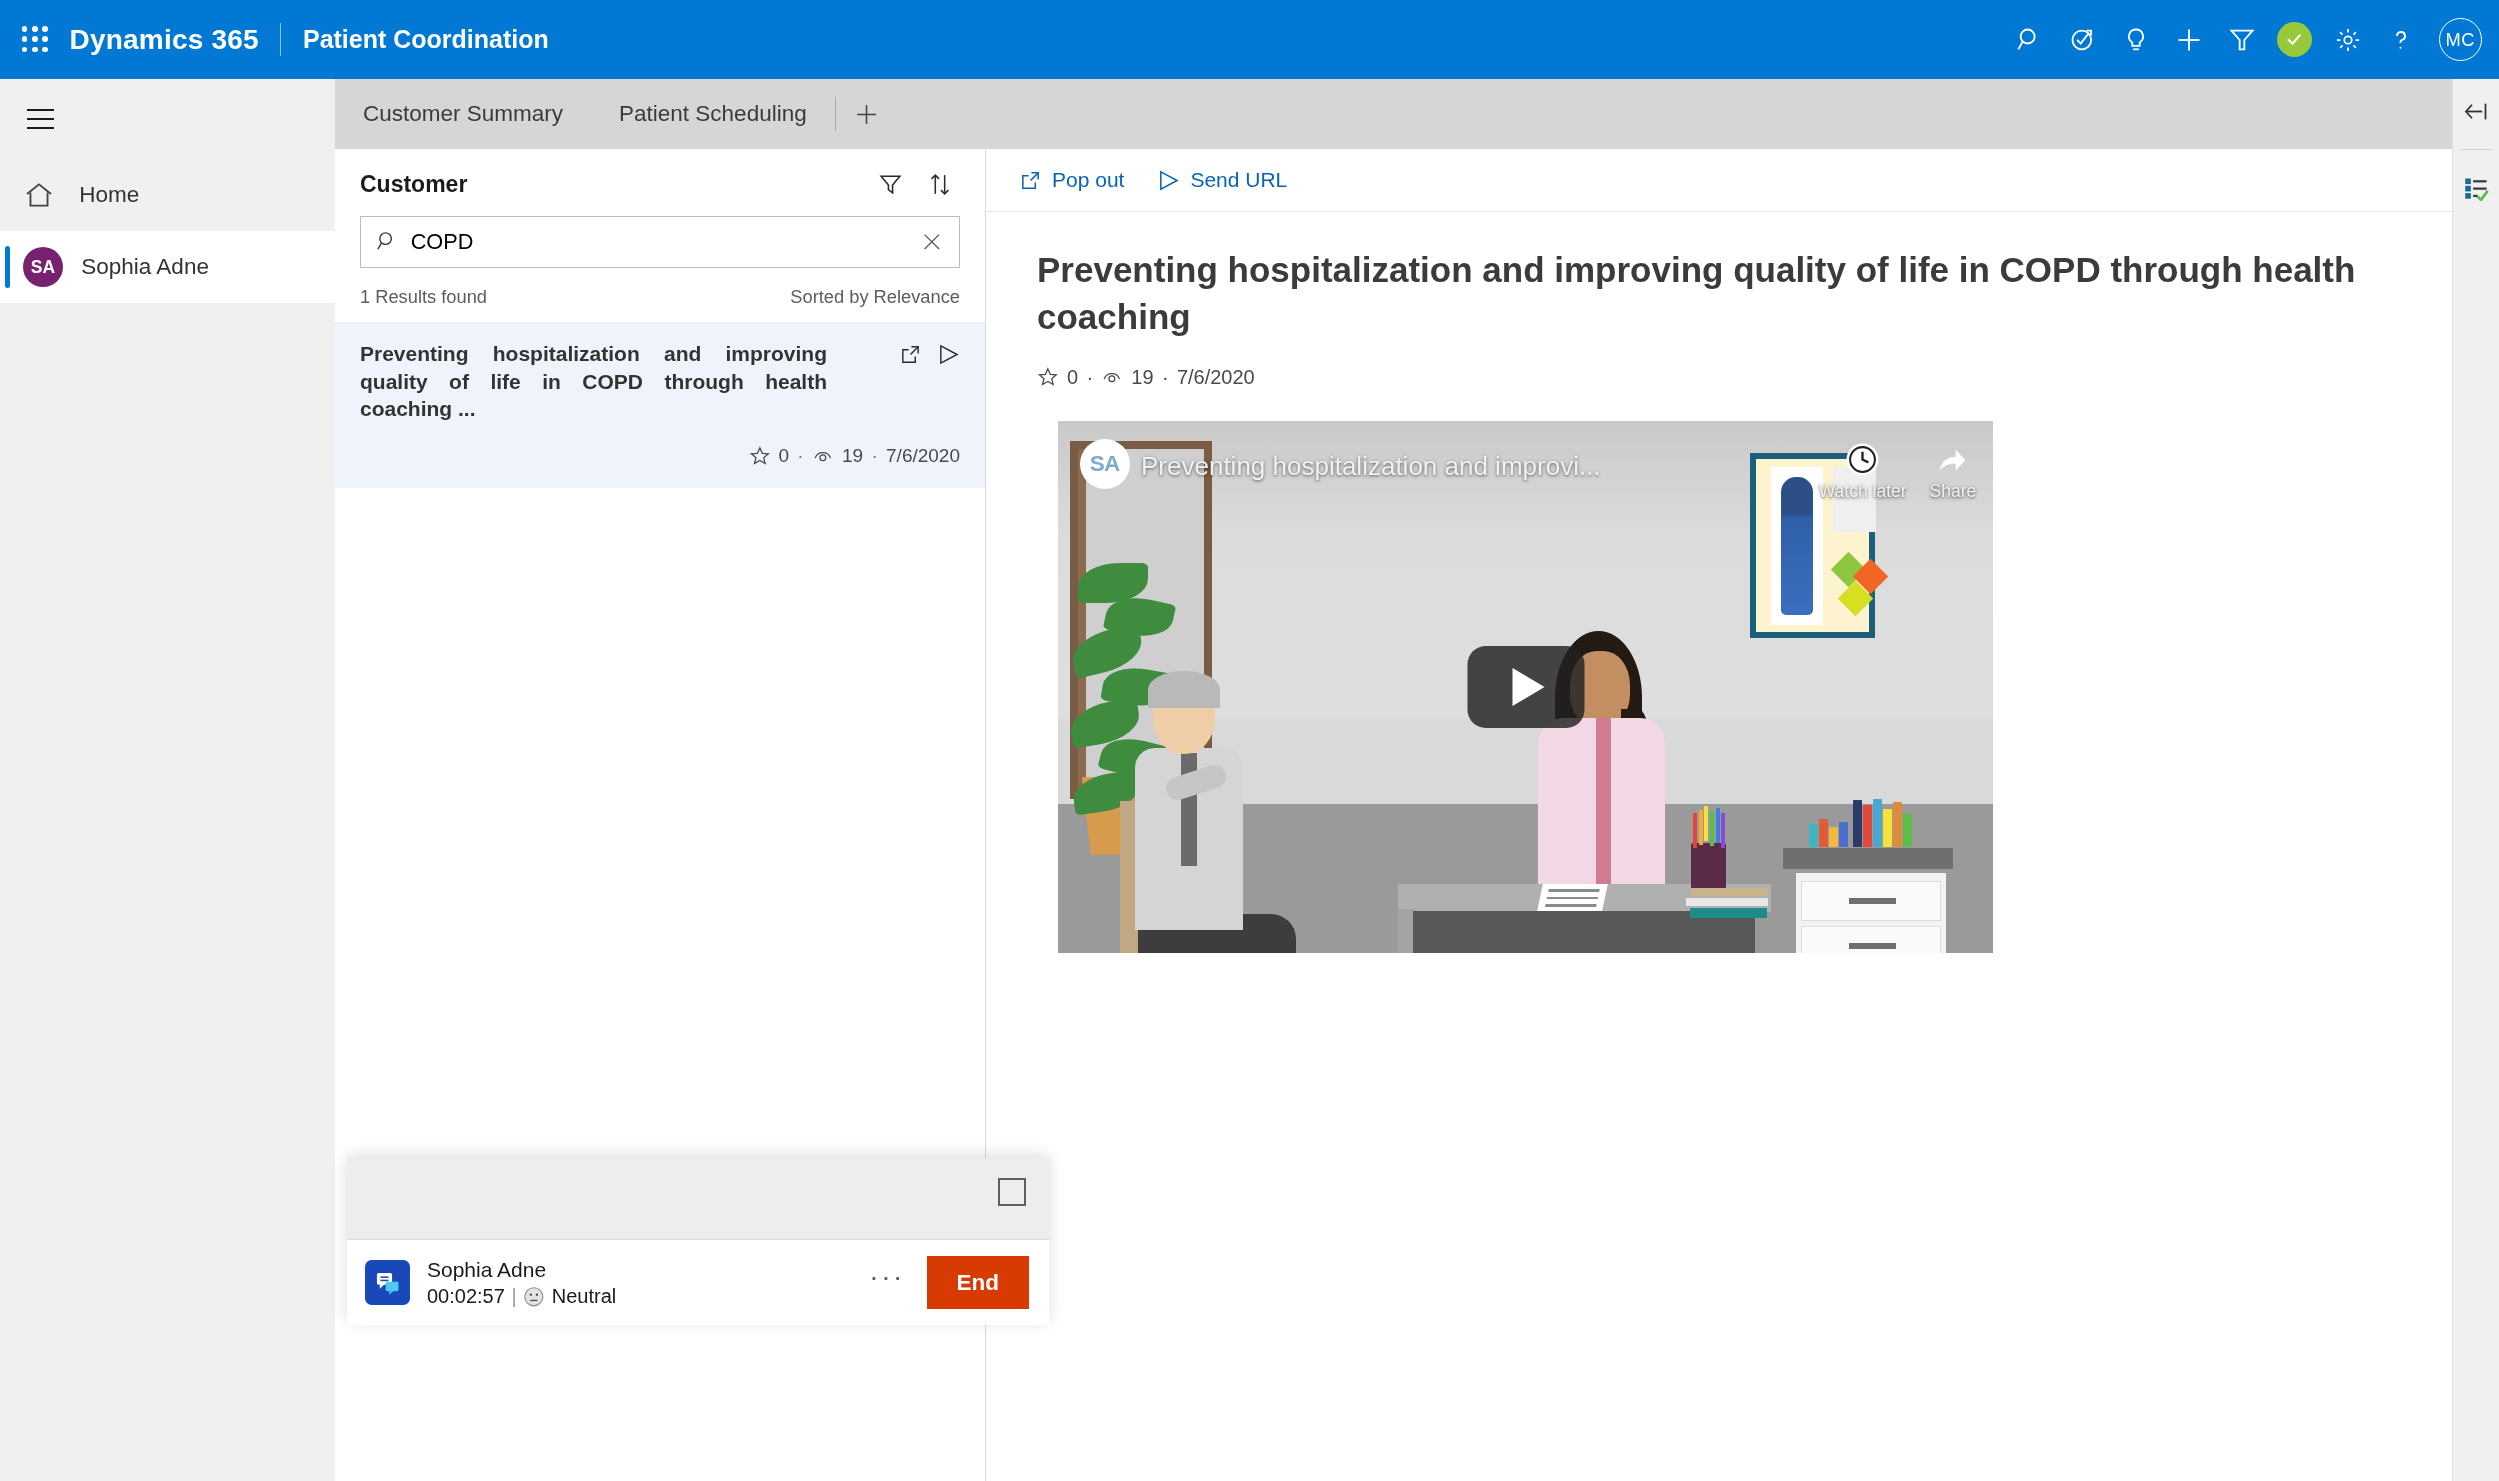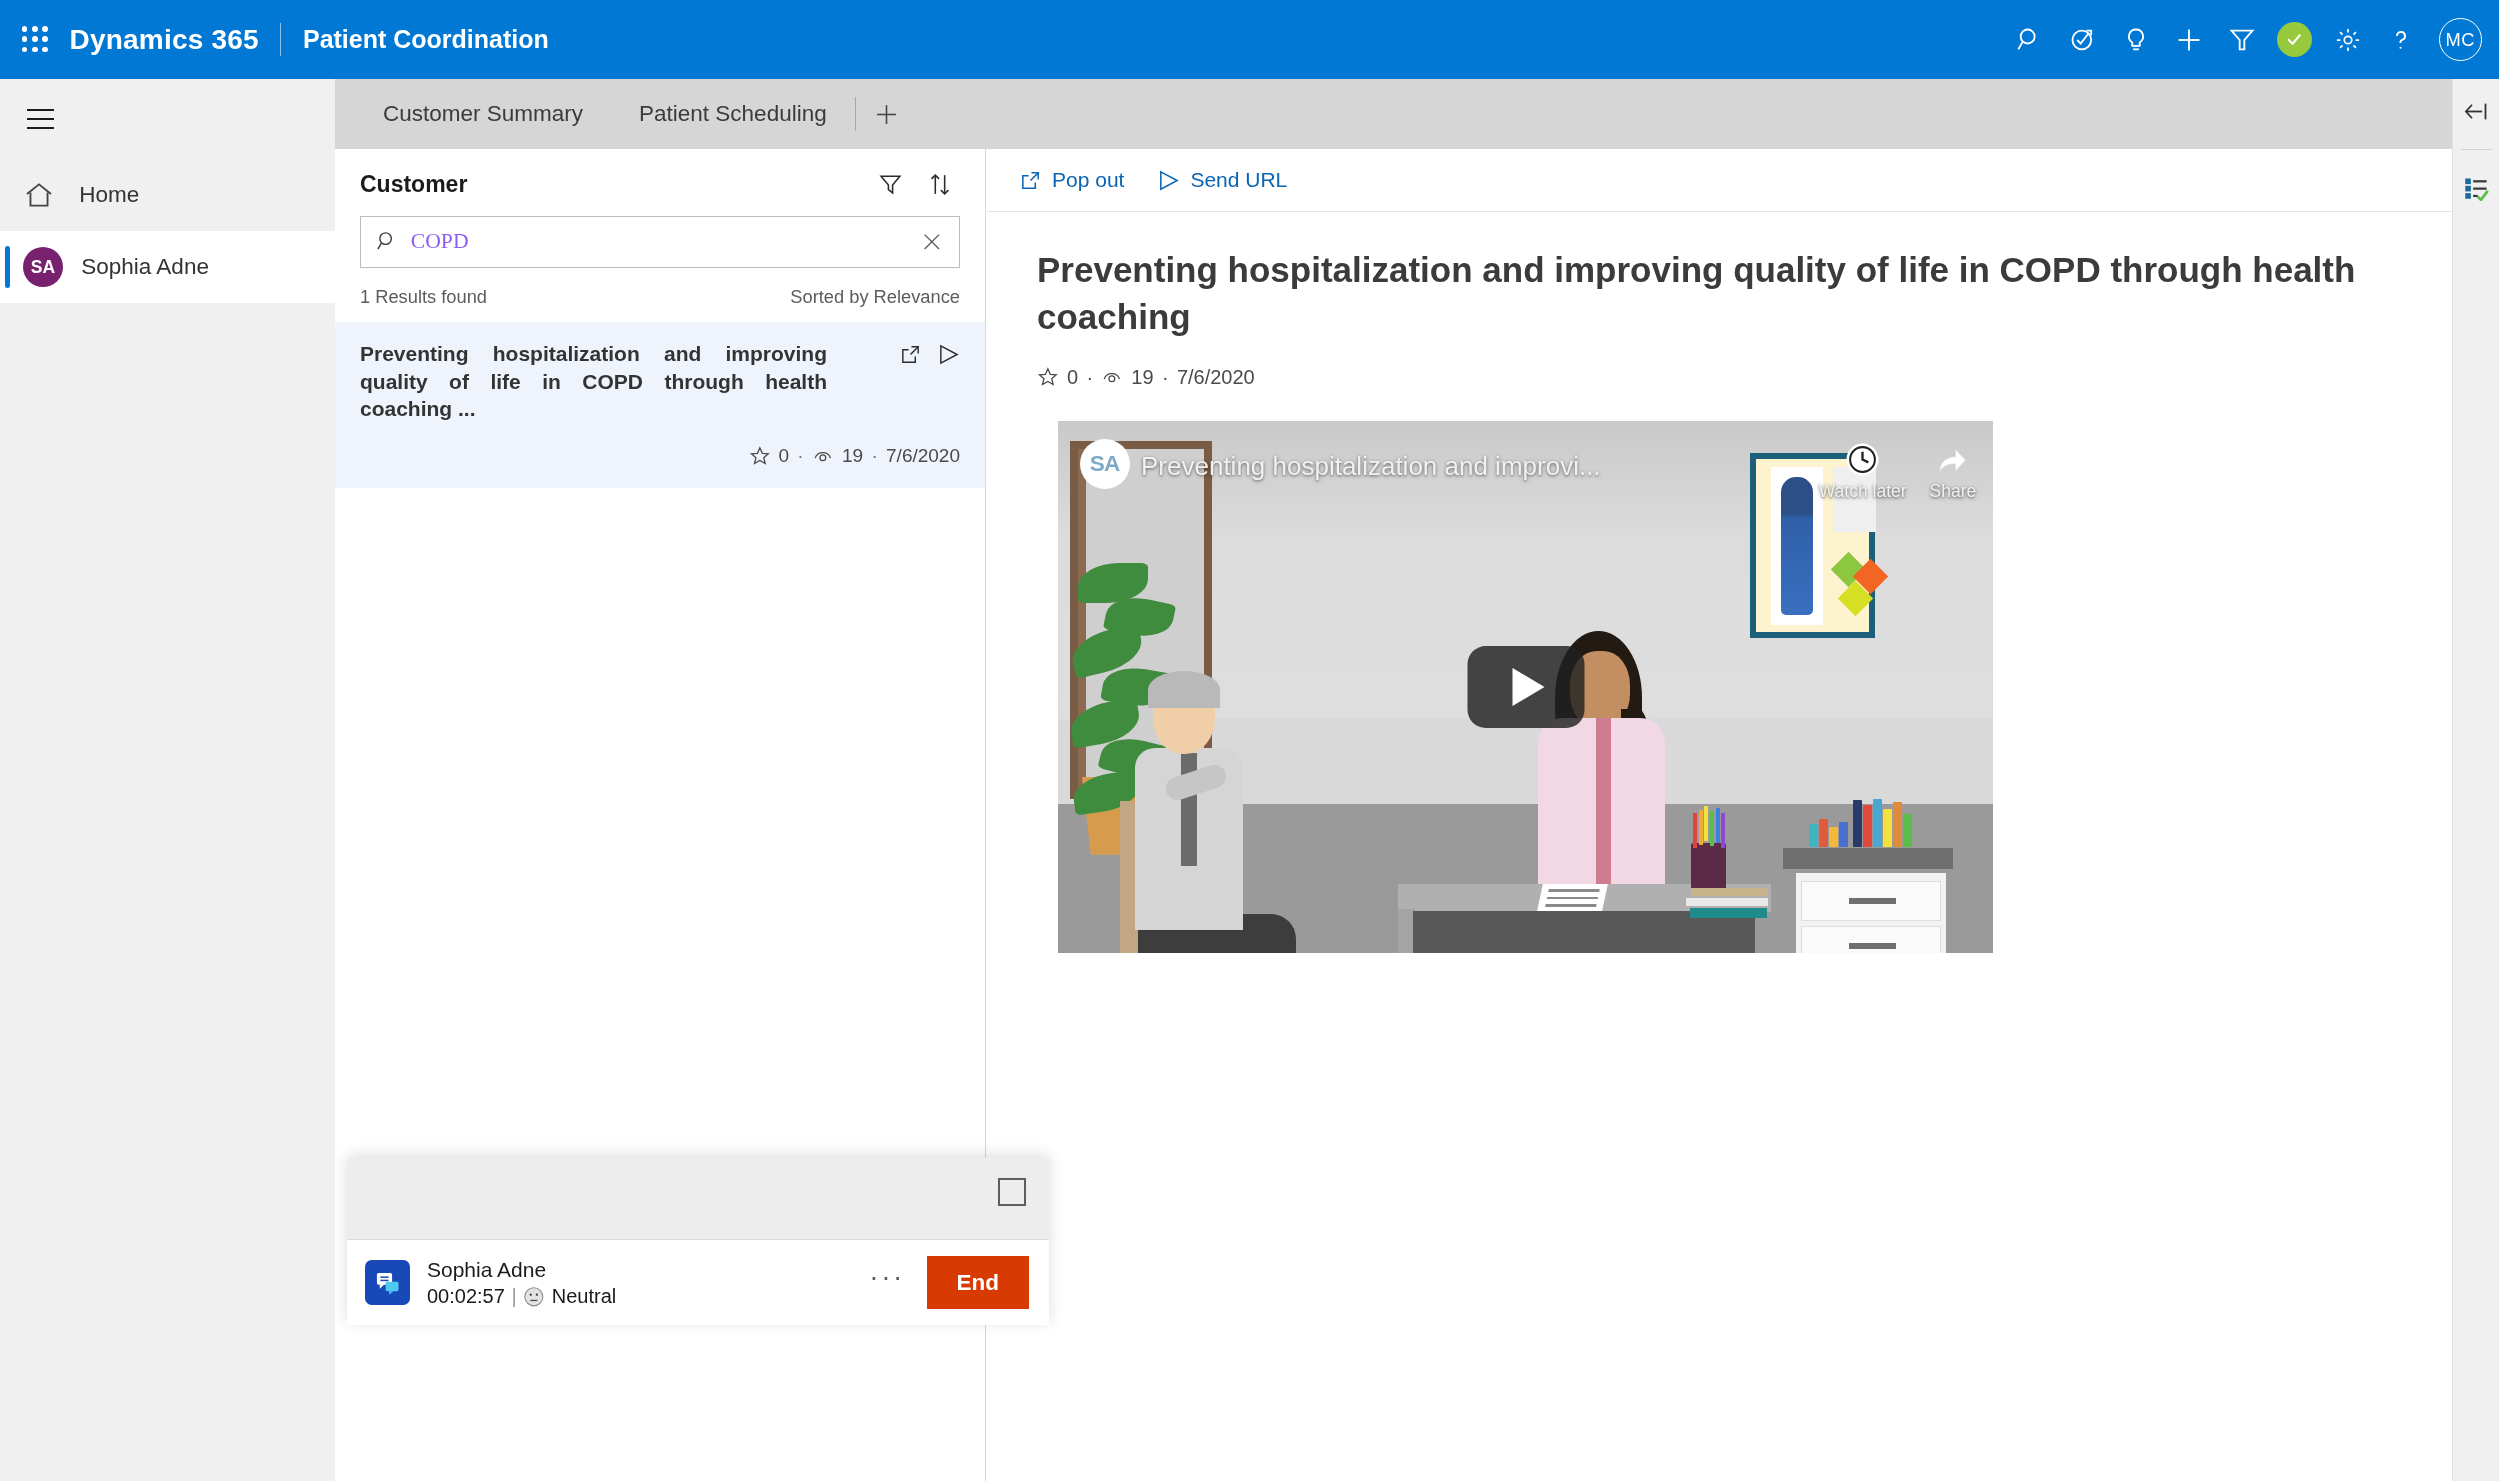--- a/index.html
+++ b/index.html
@@ -68,21 +68,21 @@
   .nav-avatar {
     width: 40px; height: 40px; border-radius: 50%; background: #77216f;
     color: #fff; font-size: 17.5px; font-weight: 600; display: flex;
     align-items: center; justify-content: center; margin-right: 10px;
   }
   .nav-label { padding-left: 8.3px; }
 
   
   .tabstrip {
     position: absolute; top: 79px; left: 335px; width: 2117px; height: 70px;
-    background: #d6d6d6; display: flex; align-items: stretch; padding-left: 20px;
+    background: #d6d6d6; display: flex; align-items: stretch;
   }
   .tab {
     display: flex; align-items: center; justify-content: center;
     padding: 0 28px; font-size: 22.5px; color: #3b3b3b; cursor: pointer;
     white-space: nowrap;
   }
   .tab.active { background: #ffffff; color: #1b1b1b; }
   .tab-sep { width:0.8px; background:#a8a8a8; margin: 18.3px 0; }
   .tab-add {
     width: 63px; display:flex; align-items:center; justify-content:center; cursor:pointer;
@@ -106,22 +106,22 @@
   }
   .kp-title { font-size: 23px; color: #1b1b1b; font-weight: 600; }
   .kp-head-icons { margin-left: auto; display: flex; gap: 25px; padding-right: 6.7px; }
   .kp-icon { cursor: pointer; display:flex; align-items:center; }
   .searchbox {
     margin: 10px 25px 0 25px; height: 52px; border: 0.8px solid #bcbcbc;
     display: flex; align-items: center; background: #fff;
   }
   .searchbox .s-ico { padding: 0 11.7px 0 15px; display:flex; }
   .searchbox input {
-    flex: 1; border: none; outline: none; font-size: 21.7px; color: #8b5cf6;
-    font-family: Liberation Serif, serif; background: transparent;
+    flex: 1; border: none; outline: none; font-size: 21.7px; color: #000000;
+    font-family: Liberation Sans, sans-serif; background: transparent;
   }
   .searchbox .x-ico { padding: 0 16.7px; cursor: pointer; display:flex; }
   .kp-meta {
     display:flex; align-items:center; padding: 18.3px 25px 13.3px 25px;
     font-size: 18.3px; color: #5c5c5c;
   }
   .kp-meta .right { margin-left: auto; }
   .result-card {
     background: #eff4fc; padding: 18.3px 25px 21.7px 25px; cursor: pointer;
     position: relative;

